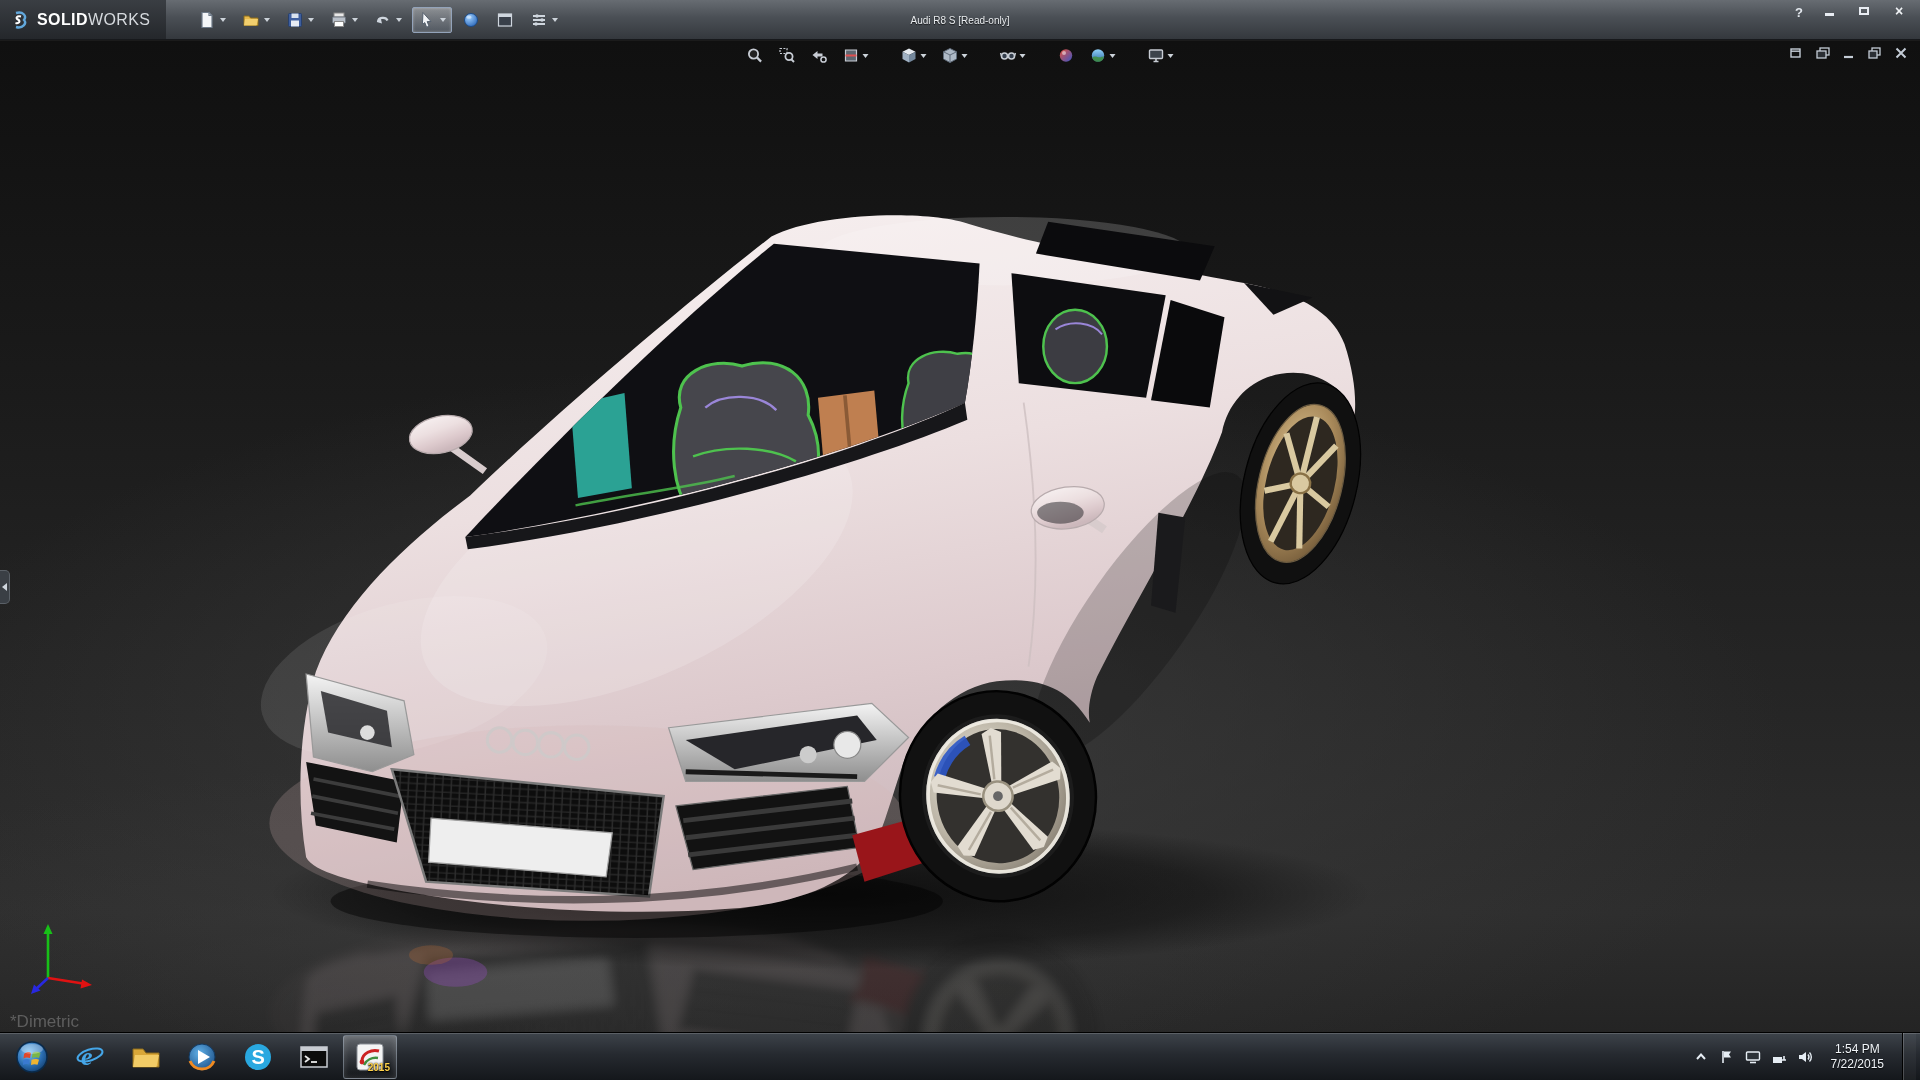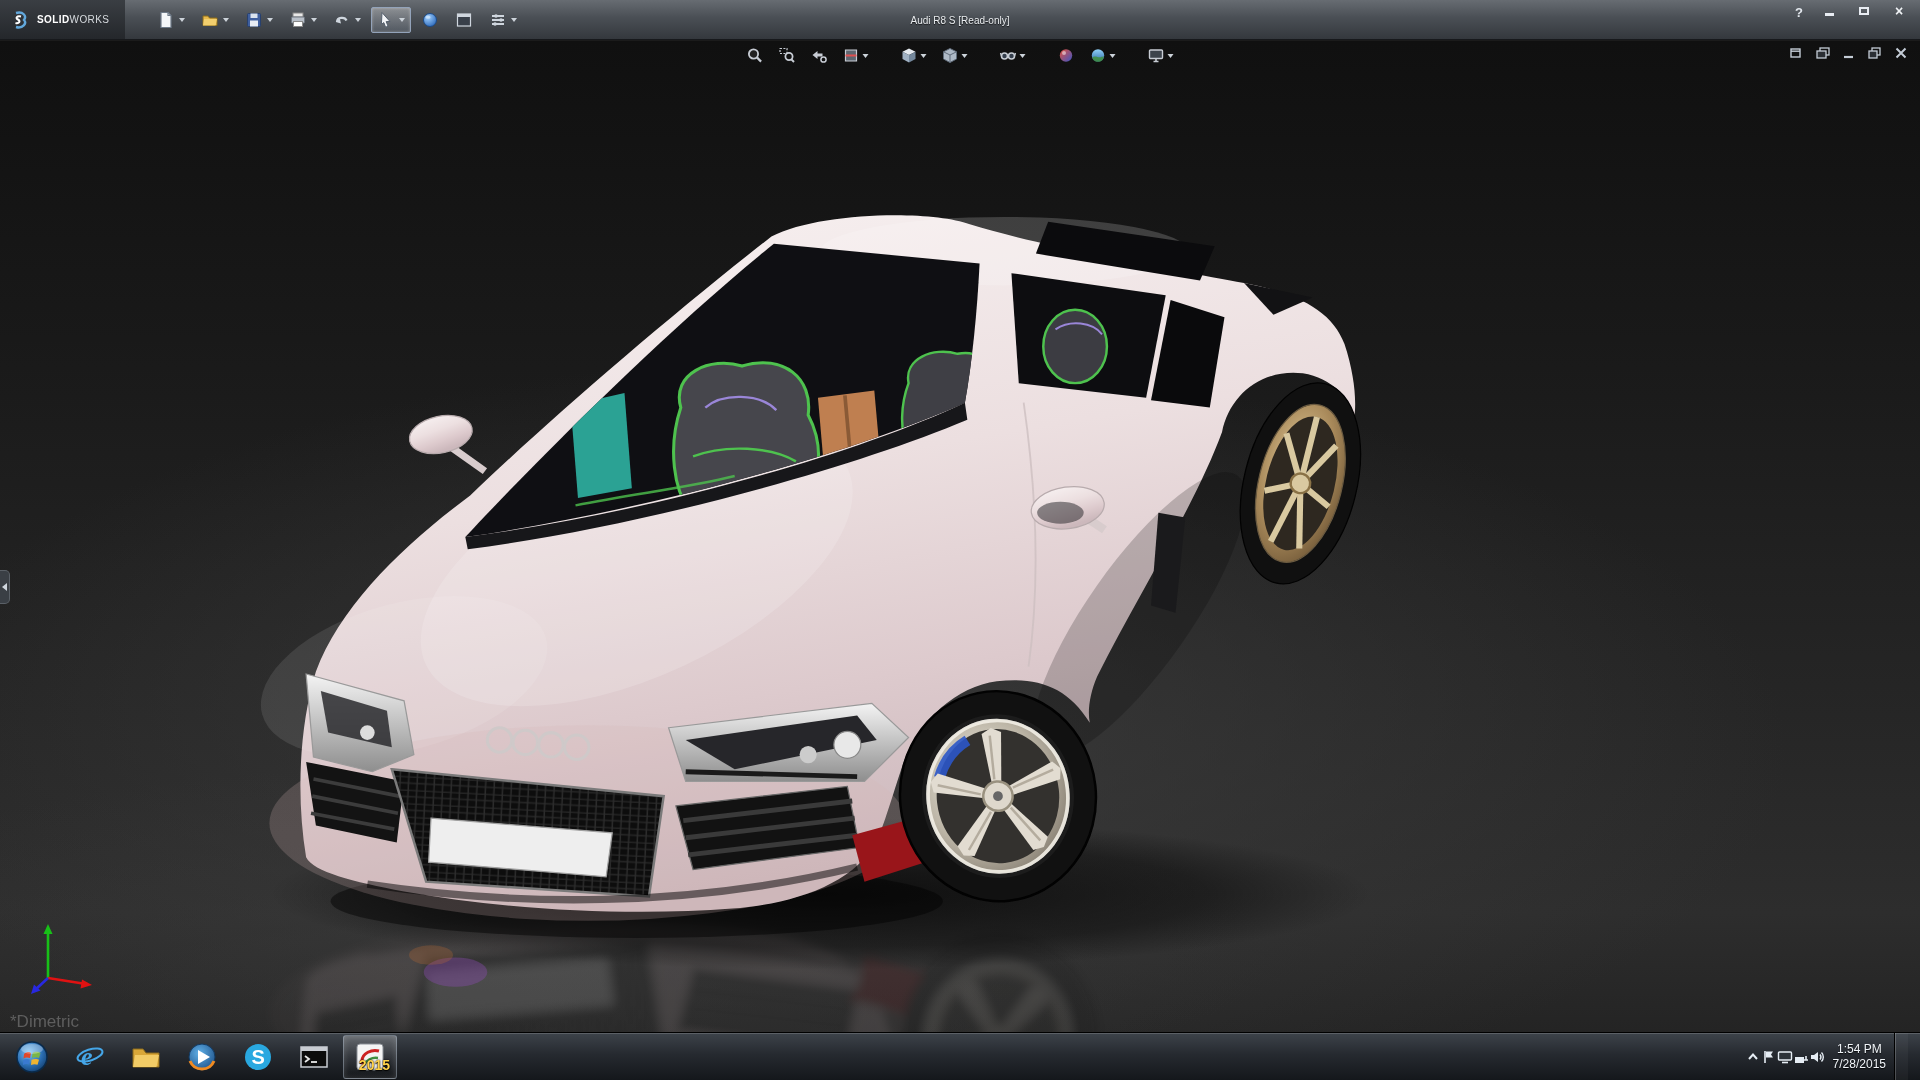--- a/index.html
+++ b/index.html
@@ -6,21 +6,21 @@
   *{box-sizing:border-box;}
   .app{position:relative;width:1920px;height:1080px;overflow:hidden;
        font-family:"Liberation Sans",sans-serif;background:#1b1b1b;}
 
   
   .titlebar{position:relative;height:40px;width:100%;
     background:linear-gradient(180deg,#676c72 0%,#4a4f55 45%,#34383d 100%);
     border-bottom:1px solid #17191c;display:flex;align-items:center;}
   .brand{height:100%;display:flex;align-items:center;gap:7px;padding:0 16px 0 10px;
     background:linear-gradient(180deg,#3a3e43,#24272b);}
-  .brand-text{font-size:10px;letter-spacing:.4px;color:#fff;white-space:nowrap;}
+  .brand-text{font-size:16px;letter-spacing:.4px;color:#fff;white-space:nowrap;}
   .brand-text .bold{font-weight:bold;color:#ffffff;}
   .brand-text .light{font-weight:normal;color:#d6dade;}
   .tb-buttons{display:flex;align-items:center;gap:4px;margin-left:26px;}
   .tb-btn{display:flex;align-items:center;gap:3px;padding:3px 5px;border:1px solid transparent;
     background:transparent;border-radius:2px;cursor:default;}
   .tb-btn.pressed{background:linear-gradient(180deg,rgba(255,255,255,.30),rgba(160,175,195,.22));
     border:1px solid #93a3ba;box-shadow:inset 0 0 3px rgba(255,255,255,.35);}
   .caret{width:0;height:0;border-left:3.5px solid transparent;border-right:3.5px solid transparent;
     border-top:4px solid #ccd3da;margin-left:1px;}
   .win-title{position:absolute;left:0;right:0;top:0;height:40px;display:flex;align-items:center;
@@ -59,23 +59,23 @@
   
   .taskbar{position:absolute;left:0;right:0;bottom:0;height:48px;
     background:linear-gradient(180deg,#3d434a 0%,#262a30 45%,#14171b 100%);
     border-top:1px solid #000;box-shadow:inset 0 1px 0 rgba(255,255,255,.16);
     display:flex;align-items:center;padding-left:2px;}
   .tb-app{width:54px;height:44px;display:flex;align-items:center;justify-content:center;
     border-radius:3px;margin:0 1px;position:relative;}
   .tb-app.start{width:58px;}
   .tb-app.active{background:linear-gradient(180deg,rgba(255,255,255,.22),rgba(255,255,255,.08) 50%,rgba(0,0,0,.15));
     border:1px solid rgba(190,205,220,.45);box-shadow:inset 0 0 6px rgba(255,255,255,.18);}
-  .sw-badge{position:absolute;right:6px;bottom:5px;color:#ffd24a;font-size:14px;font-weight:bold;
+  .sw-badge{position:absolute;right:6px;bottom:5px;color:#ffd24a;font-size:10px;font-weight:bold;
     text-shadow:0 1px 1px #000,0 0 2px #000;}
-  .tray{margin-left:auto;display:flex;align-items:center;padding-right:12px;}
+  .tray{margin-left:auto;display:flex;align-items:center;gap:10px;padding-right:4px;}
   .tray .ti{display:flex;align-items:center;justify-content:center;}
   .clock{color:#f0f4f8;font-size:12px;line-height:15px;text-align:center;
     text-shadow:0 1px 1px rgba(0,0,0,.8);padding:0 8px;}
   .show-desktop{width:14px;height:48px;border-left:1px solid #000;
     box-shadow:inset 1px 0 0 rgba(255,255,255,.2);background:rgba(255,255,255,.04);}
 </style>
 </head>
 <body>
 
 <div class="app">
@@ -590,18 +590,18 @@
         </svg>
       </span>
       <span class="ti">
         <svg width="16" height="16" viewBox="0 0 16 16">
           <path d="M2,6 H5 L9,3 V13 L5,10 H2 Z" fill="#e6edf4"></path>
           <path d="M11,5.5 A4,4 0 0 1 11,10.5 M12.5,3.5 A6.5,6.5 0 0 1 12.5,12.5" fill="none" stroke="#e6edf4" stroke-width="1.4"></path>
         </svg>
       </span>
       <div class="clock">
         <div>1:54 PM</div>
-        <div>7/28/2015</div>
+        <div>7/22/2015</div>
       </div>
       <div class="show-desktop"></div>
     </div>
   </footer>
 </div>
 
 </body></html>

